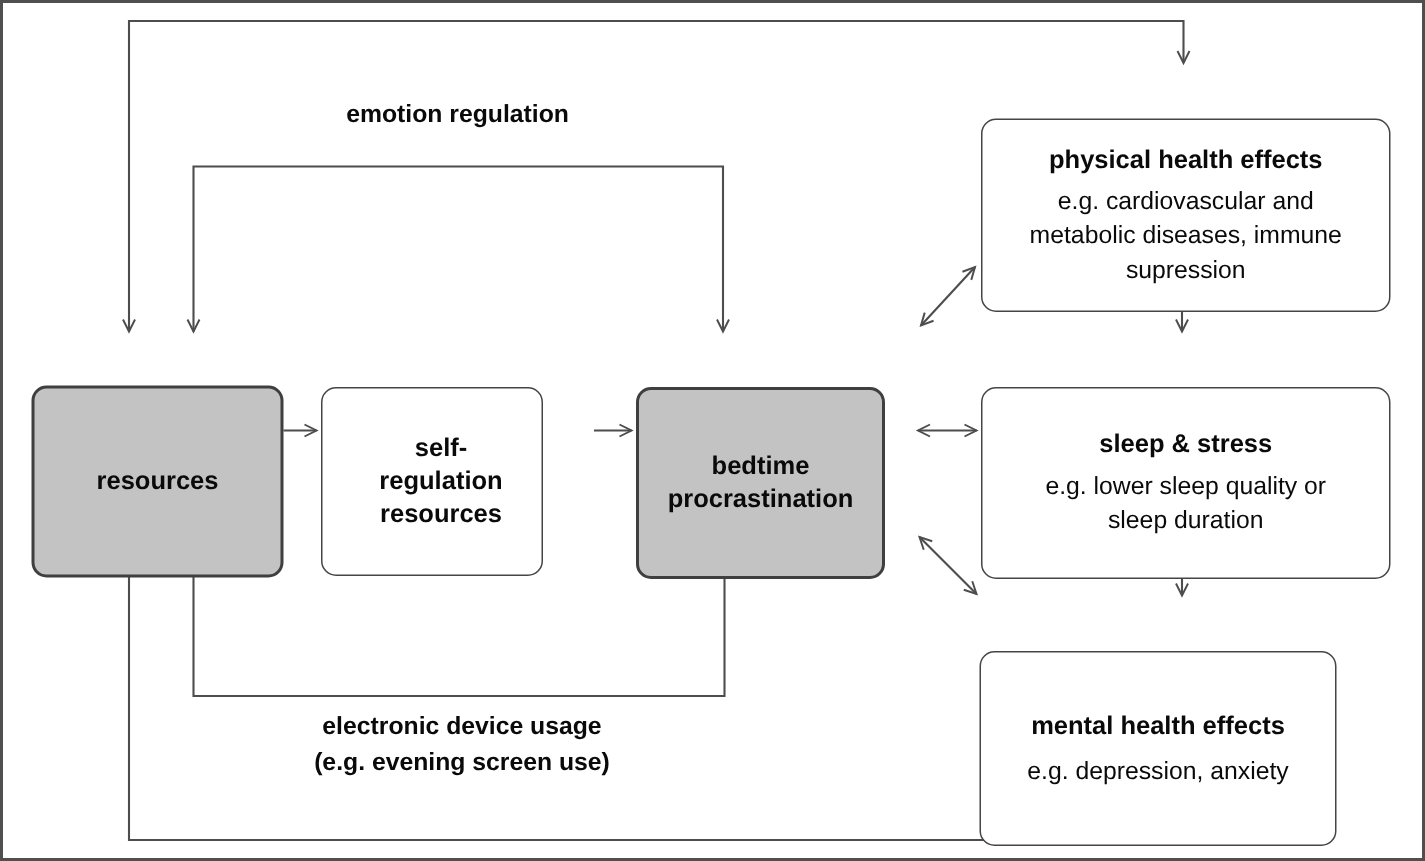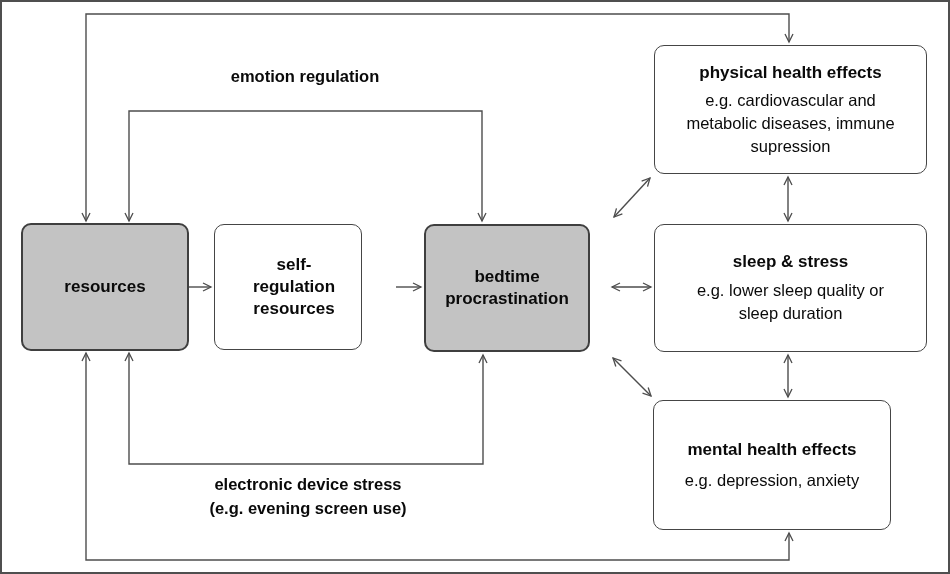--- a/index.html
+++ b/index.html
@@ -5,21 +5,21 @@
   html,body{margin:0;padding:0;background:#fff;}
   #stage{
     position:relative;width:950px;height:574px;background:#fff;
     border:2px solid #4f4f4f;box-sizing:border-box;overflow:hidden;
     font-family:"Liberation Sans",sans-serif;color:#0a0a0a;
   }
   #edges{position:absolute;left:0;top:0;width:950px;height:574px;}
   .node{
     position:absolute;display:flex;flex-direction:column;align-items:center;
     justify-content:center;text-align:center;box-sizing:border-box;
-    border-radius:10px;background:#fff;border:1.5px solid #454545;gap:7px;
+    border-radius:10px;background:#fff;border:1.5px solid #454545;gap:7px;margin-top:34px;
   }
   .node.gray{background:#c3c3c3;border:2.5px solid #3f3f3f;}
   .node-title{font-weight:bold;font-size:17px;line-height:22px;}
   .node-body{font-size:16.5px;line-height:23px;font-weight:normal;}
   .edge-label{
     position:absolute;text-align:center;font-weight:bold;font-size:16.5px;
     line-height:24px;
   }
   .pad150{padding:0 16px;}
   .pad-wide{padding:0 14px;}
@@ -81,17 +81,17 @@
   <div class="node pad-wide" style="left:651px;top:398px;width:238px;height:130px;gap:8px;">
     <div class="node-title">mental health effects</div>
     <div class="node-body">
       <div>e.g. depression, anxiety</div>
     </div>
   </div>
 
   <div class="edge-label" style="left:193px;top:62px;width:220px;">emotion regulation</div>
 
   <div class="edge-label" style="left:186px;top:470px;width:240px;">
-    <div>electronic device stress</div>
+    <div>electronic device usage</div>
     <div>(e.g. evening screen use)</div>
   </div>
 
 </div>
 
 </body></html>

